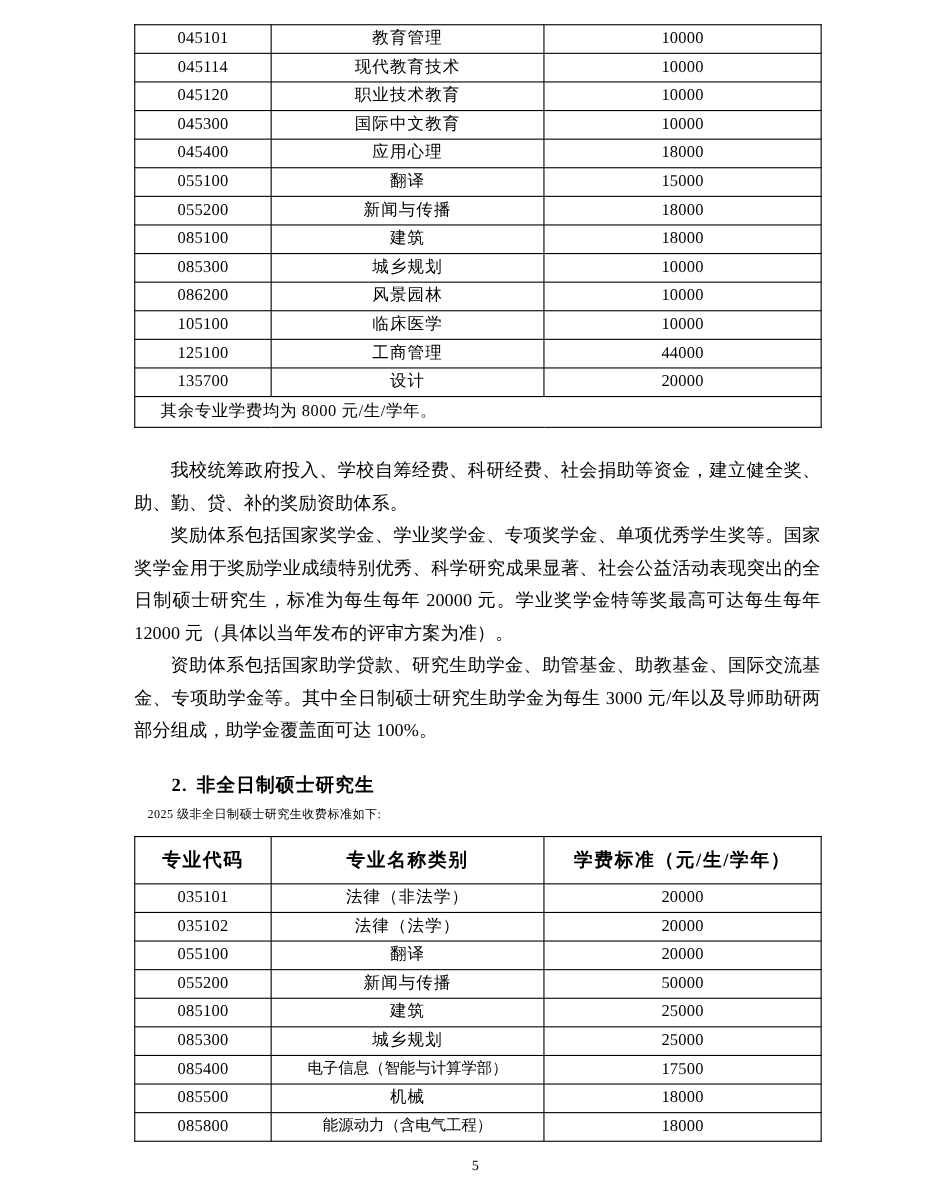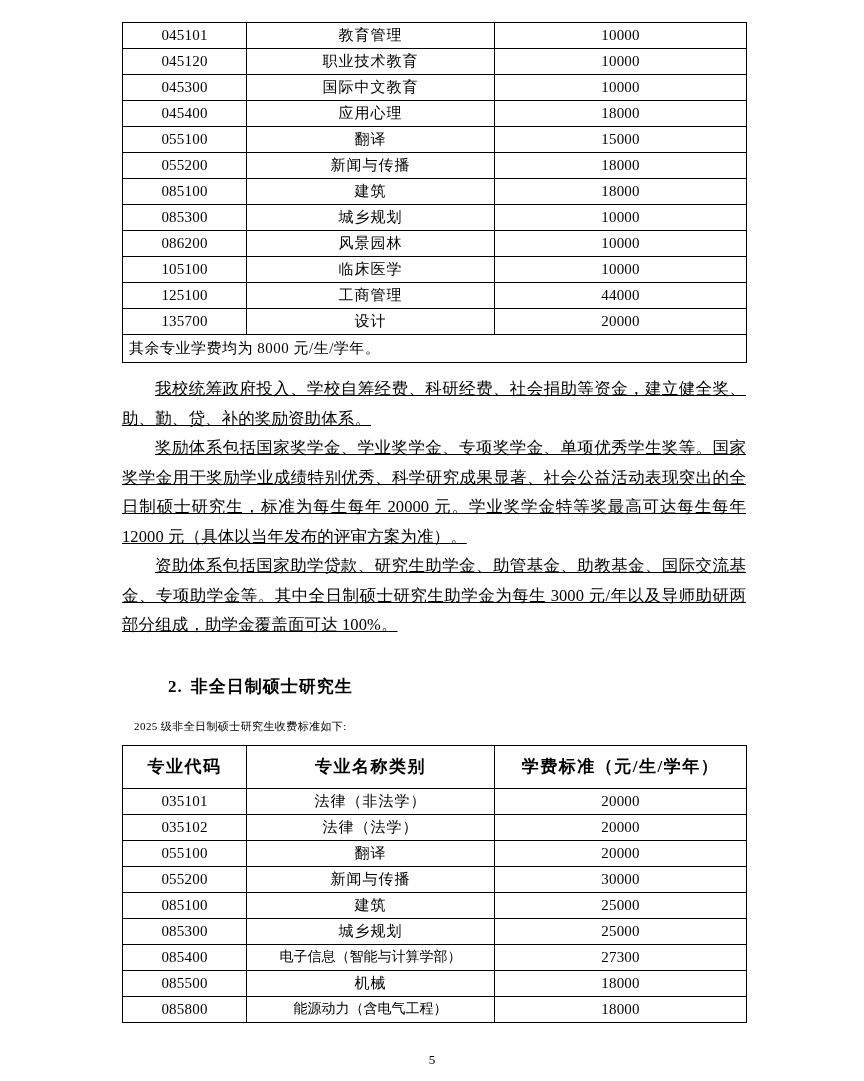--- a/index.html
+++ b/index.html
@@ -50,21 +50,21 @@
   table.fee-table col.c-code   { width: 124px; }
   table.fee-table col.c-name   { width: 248px; }
   table.fee-table col.c-fee    { width: 252px; }
 
   table.fee-table td.code { font-size: 15px; letter-spacing: 0.2px; }
   table.fee-table td.name { font-size: 15px; letter-spacing: 1px; }
   table.fee-table td.fee  { font-size: 15px; letter-spacing: 0.2px; }
 
   table.fee-table td.note {
     text-align: left;
-    padding-left: 6px;
+    padding-left: 23px;
     font-size: 15px;
     letter-spacing: 0.5px;
     height: 27px;
   }
 
   table.fee-table thead th {
     font-weight: bold;
     font-size: 17px;
     height: 42px;
     letter-spacing: 1.5px;
@@ -75,27 +75,27 @@
   .para {
     font-size: 16.5px;
     line-height: 29.5px;
     text-align: justify;
     text-justify: inter-ideograph;
     text-indent: 2em;
     margin: 0;
     width: 624px;
     letter-spacing: 0.1px;
   }
-  .block-gap-top { margin-top: 11px; text-decoration: underline; }
+  .block-gap-top { margin-top: 24px; }
 
   
   .section-heading {
     font-size: 17px;
     font-weight: bold;
-    margin: 12px;
+    margin: 0;
     padding-left: 2em;
     letter-spacing: 1px;
     line-height: 26px;
   }
   .section-heading .num { margin-right: 8px; }
   .sub-line {
     font-size: 11px;
     margin: 0;
     padding-left: 1.1em;
     line-height: 29px;
@@ -125,20 +125,25 @@
           <col class="c-name">
           <col class="c-fee">
       </colgroup>
       <tbody>
         <tr>
           <td class="code">045101</td>
           <td class="name">教育管理</td>
           <td class="fee">10000</td>
         </tr>
         <tr>
+          <td class="code">045114</td>
+          <td class="name">现代教育技术</td>
+          <td class="fee">10000</td>
+        </tr>
+        <tr>
           <td class="code">045120</td>
           <td class="name">职业技术教育</td>
           <td class="fee">10000</td>
         </tr>
         <tr>
           <td class="code">045300</td>
           <td class="name">国际中文教育</td>
           <td class="fee">10000</td>
         </tr>
         <tr>
@@ -229,36 +234,36 @@
           <td class="fee">20000</td>
         </tr>
         <tr>
           <td class="code">055100</td>
           <td class="name">翻译</td>
           <td class="fee">20000</td>
         </tr>
         <tr>
           <td class="code">055200</td>
           <td class="name">新闻与传播</td>
-          <td class="fee">30000</td>
+          <td class="fee">50000</td>
         </tr>
         <tr>
           <td class="code">085100</td>
           <td class="name">建筑</td>
           <td class="fee">25000</td>
         </tr>
         <tr>
           <td class="code">085300</td>
           <td class="name">城乡规划</td>
           <td class="fee">25000</td>
         </tr>
         <tr>
           <td class="code">085400</td>
           <td class="name" style="font-size:14px;letter-spacing:0px">电子信息（智能与计算学部）</td>
-          <td class="fee">27300</td>
+          <td class="fee">17500</td>
         </tr>
         <tr>
           <td class="code">085500</td>
           <td class="name">机械</td>
           <td class="fee">18000</td>
         </tr>
         <tr>
           <td class="code">085800</td>
           <td class="name" style="font-size:14px;letter-spacing:0px">能源动力（含电气工程）</td>
           <td class="fee">18000</td>

